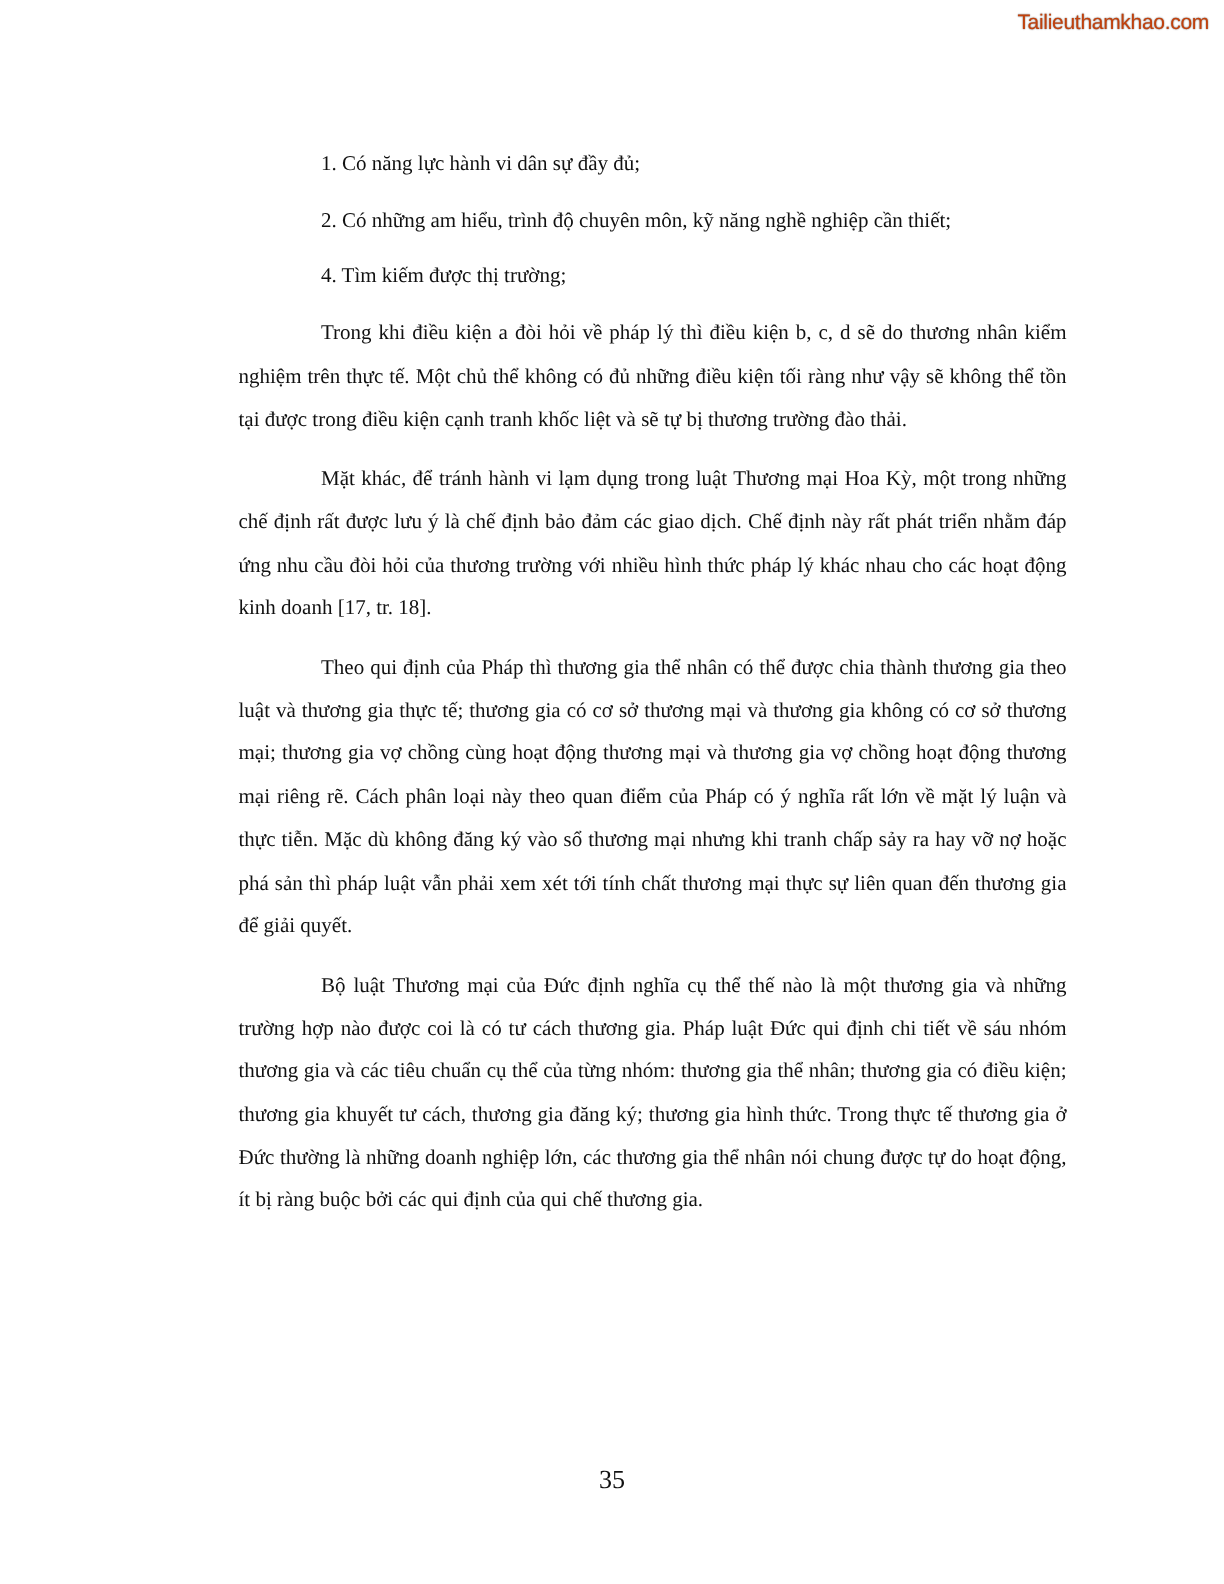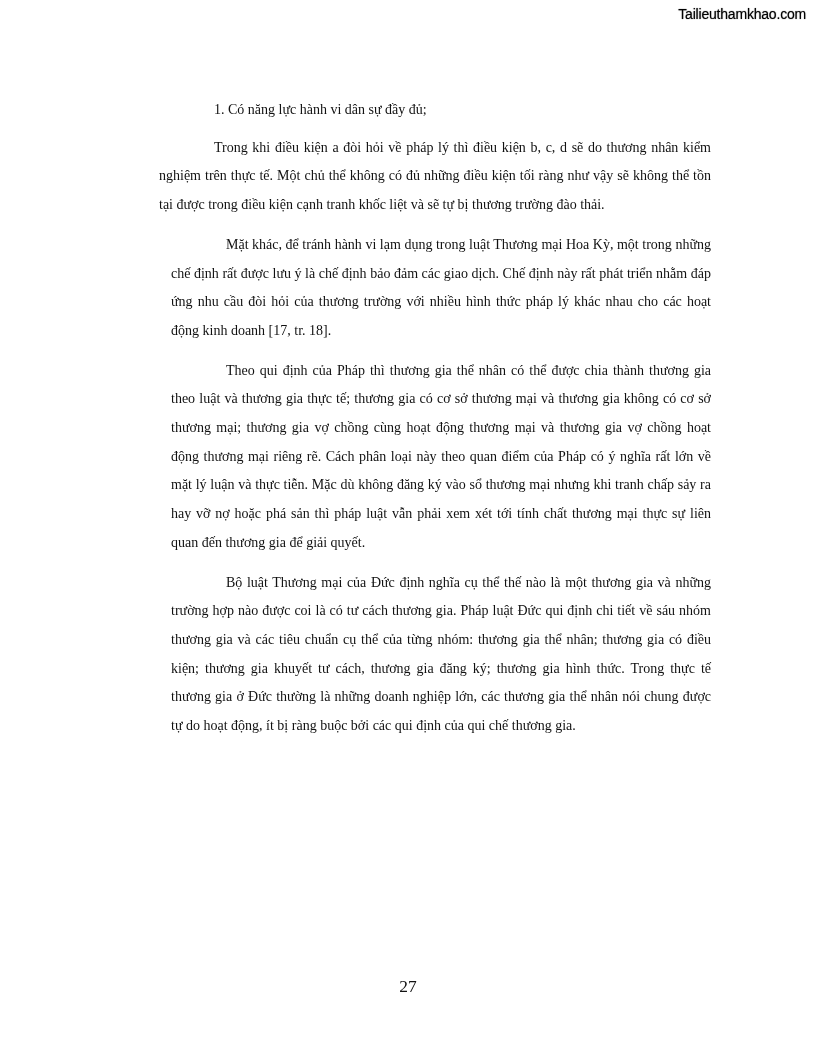--- a/index.html
+++ b/index.html
@@ -1,43 +1,45 @@
 <!DOCTYPE html>
 <html><head>
   <meta charset="utf-8">
   <style>
     html, body { margin: 0; padding: 0; background: #ffffff; }
     body { width: 816px; height: 1056px; position: relative; overflow: hidden; }
     .watermark {
       position: absolute; top: 6px; right: 10px;
       font-family: "Liberation Sans", sans-serif; font-size: 14px;
-      color: #000000;
+      color: #c2410c;
       text-shadow: 0 0 1px #9a9a9a, 0 0 1px #9a9a9a;
       letter-spacing: -0.2px;
     }
     .page {
       position: absolute; left: 159px; top: 96px; width: 552px;
       font-family: "Liberation Serif", serif; font-size: 14px;
       line-height: 28.7px; color: #111111;
     }
     .para { margin: 0; text-align: justify; text-indent: 55px; }
     .list-item { margin: 0 0 9px 0; text-indent: 55px; }
     .gap { margin-bottom: 9px; }
-    .para-b { margin-top: 11px; margin-left: 12px; }
+    .para-b { margin-top: 11px; }
     .page-number {
       position: absolute; top: 976px; left: 0; width: 816px; text-align: center;
       font-family: "Liberation Serif", serif; font-size: 17.4px; color: #111;
     }
   </style>
 </head>
 <body>
 
 <div class="watermark">Tailieuthamkhao.com</div>
 
 <div class="page">
   <p class="list-item">1. Có năng lực hành vi dân sự đầy đủ;</p>
+  <p class="list-item">2. Có những am hiểu, trình độ chuyên môn, kỹ năng nghề nghiệp cần thiết;</p>
+  <p class="list-item">4. Tìm kiếm được thị trường;</p>
   <p class="para gap">Trong khi điều kiện a đòi hỏi về pháp lý thì điều kiện b, c, d sẽ do thương nhân kiểm nghiệm trên thực tế. Một chủ thể không có đủ những điều kiện tối ràng như vậy sẽ không thể tồn tại được trong điều kiện cạnh tranh khốc liệt và sẽ tự bị thương trường đào thải.</p>
   <p class="para gap para-b"> Mặt khác, để tránh hành vi lạm dụng trong luật Thương mại Hoa Kỳ, một trong những chế định rất được lưu ý là chế định bảo đảm các giao dịch. Chế định này rất phát triển nhằm đáp ứng nhu cầu đòi hỏi của thương trường với nhiều hình thức pháp lý khác nhau cho các hoạt động kinh doanh [17, tr. 18].</p>
   <p class="para gap para-b">Theo qui định của Pháp thì thương gia thể nhân có thể được chia thành thương gia theo luật và thương gia thực tế; thương gia có cơ sở thương mại và thương gia không có cơ sở thương mại; thương gia vợ chồng cùng hoạt động thương mại và thương gia vợ chồng hoạt động thương mại riêng rẽ. Cách phân loại này theo quan điểm của Pháp có ý nghĩa rất lớn về mặt lý luận và thực tiễn. Mặc dù không đăng ký vào sổ thương mại nhưng khi tranh chấp sảy ra hay vỡ nợ hoặc phá sản thì pháp luật vẫn phải xem xét tới tính chất thương mại thực sự liên quan đến thương gia để giải quyết.</p>
   <p class="para para-b"> Bộ luật Thương mại của Đức định nghĩa cụ thể thế nào là một thương gia và những trường hợp nào được coi là có tư cách thương gia. Pháp luật Đức qui định chi tiết về sáu nhóm thương gia và các tiêu chuẩn cụ thể của từng nhóm: thương gia thể nhân; thương gia có điều kiện; thương gia khuyết tư cách, thương gia đăng ký; thương gia hình thức. Trong thực tế thương gia ở Đức thường là những doanh nghiệp lớn, các thương gia thể nhân nói chung được tự do hoạt động, ít bị ràng buộc bởi các qui định của qui chế thương gia.</p>
 </div>
 
-<div class="page-number">27</div>
+<div class="page-number">35</div>
 
 </body></html>

